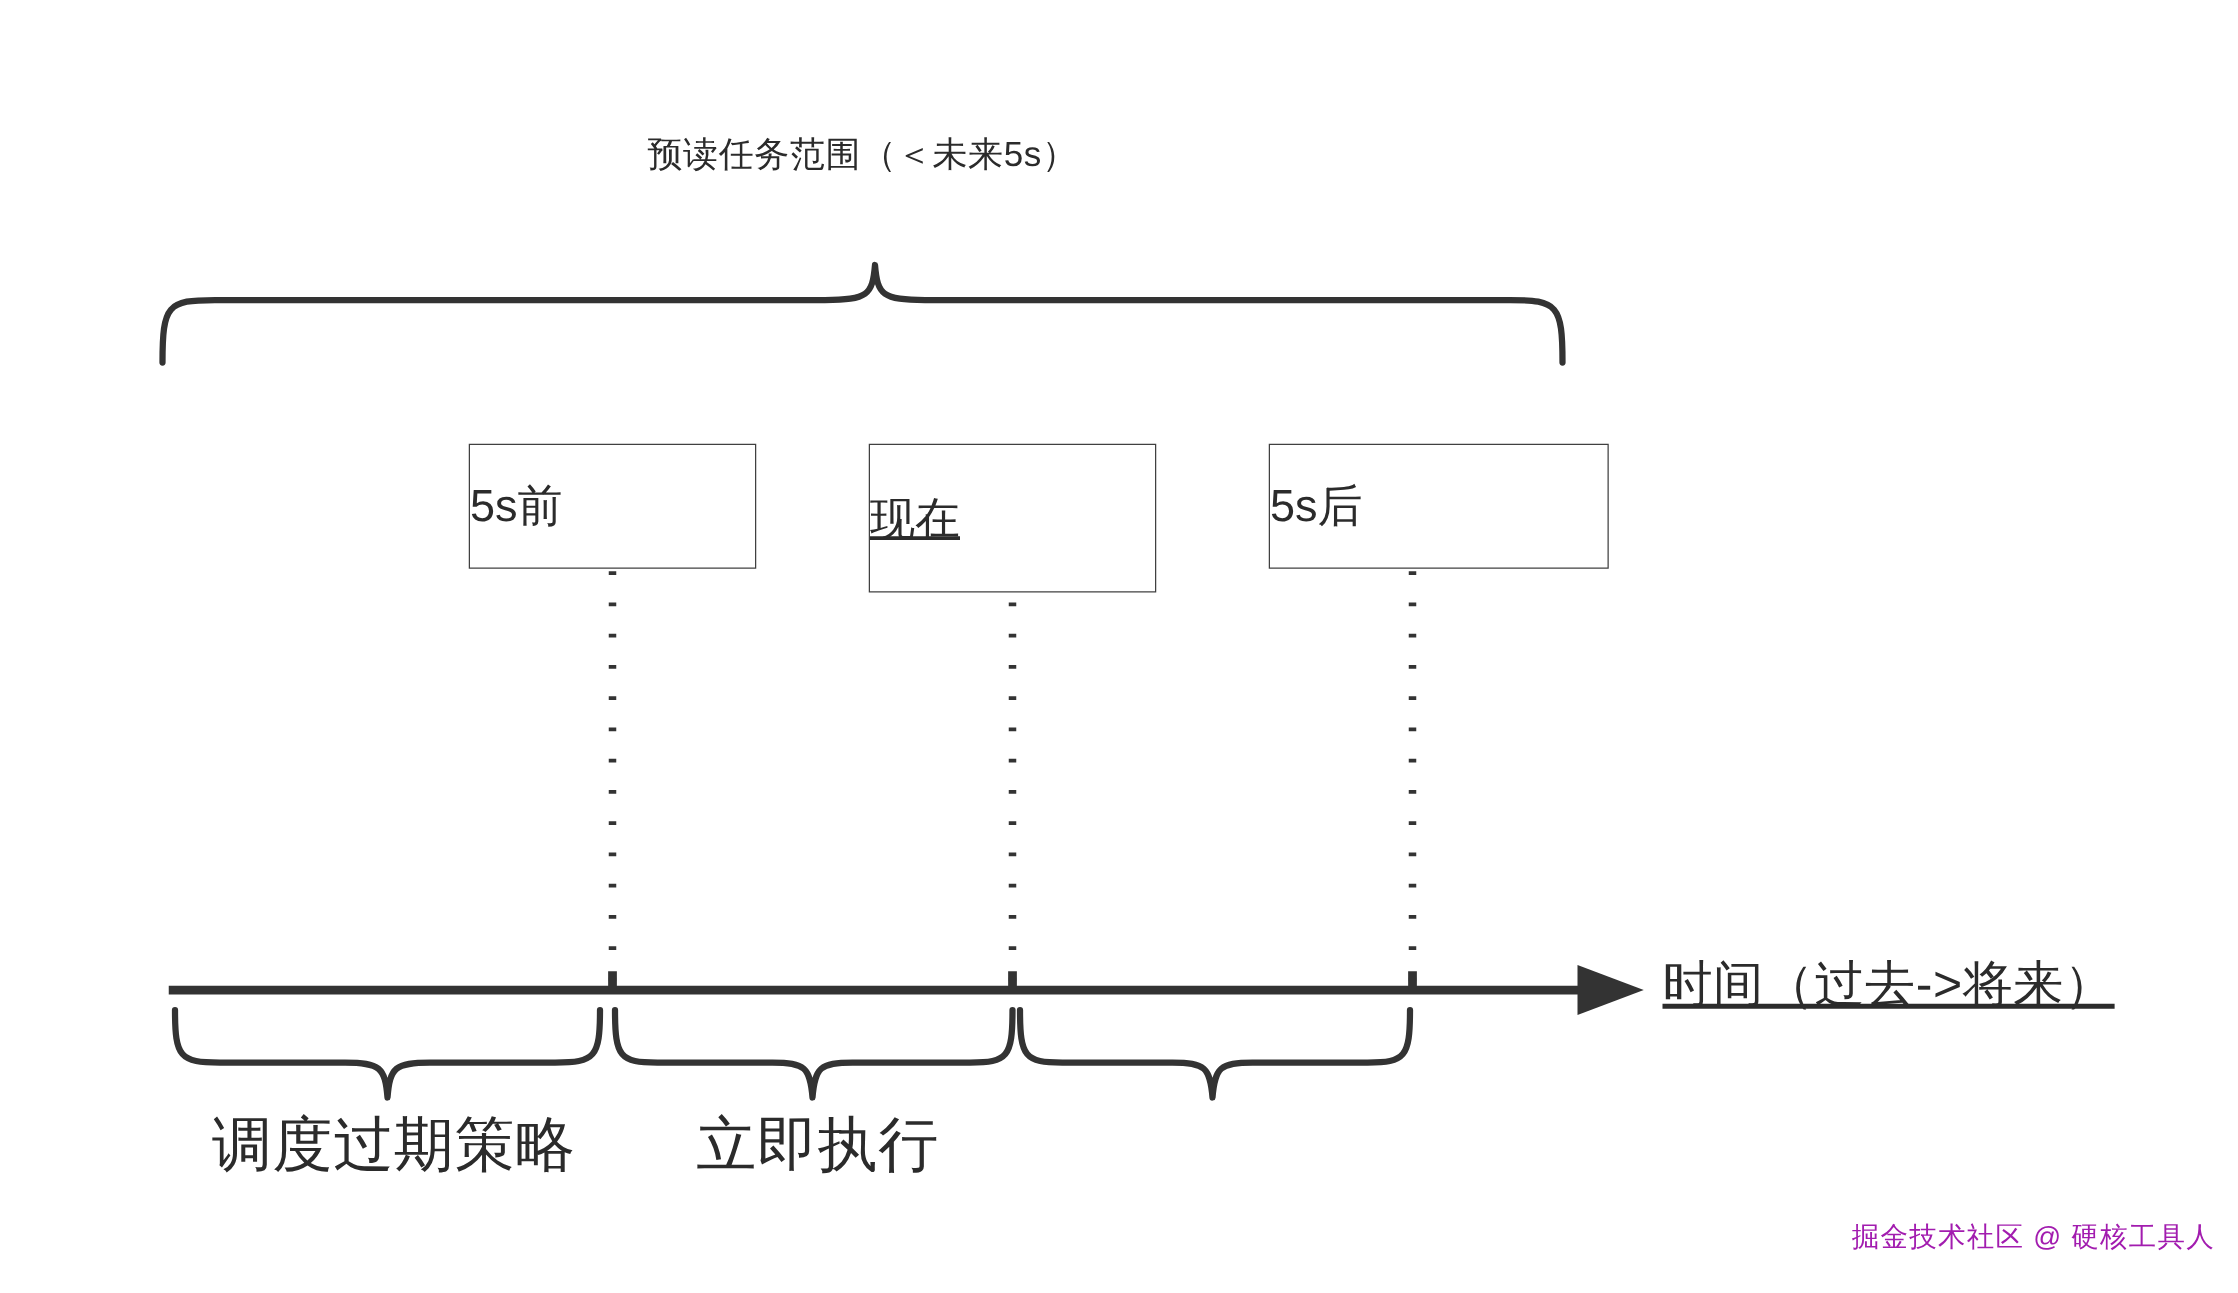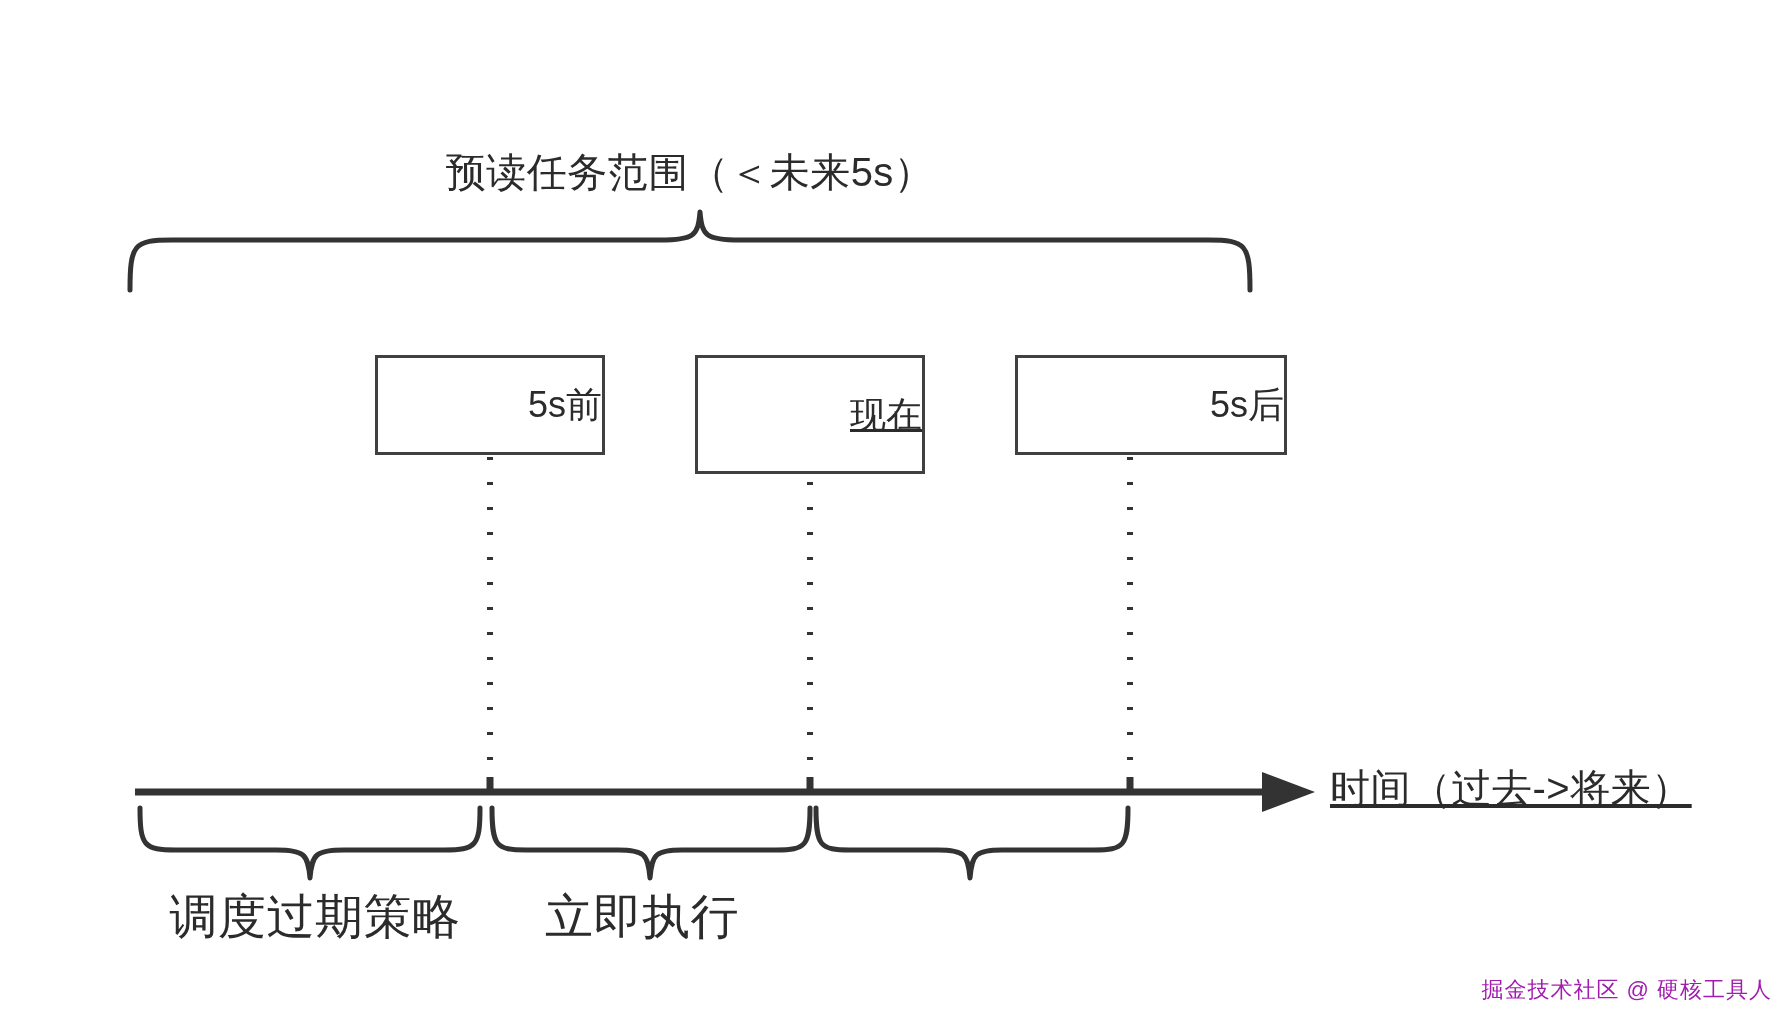--- a/index.html
+++ b/index.html
@@ -32,61 +32,60 @@
     position: absolute;
     white-space: nowrap;
     color: #2b2b2b;
     letter-spacing: 0.5px;
   }
   .title-text {
     left: 0;
     top: 98px;
     width: 1380px;
     text-align: center;
-    font-size: 40px;
+    font-size: 28px;
     line-height: 52px;
-    margin-top: 48px;
   }
   .box-label {
     font-size: 36px;
     line-height: 40px;
     text-align: center;
   }
   .axis-label {
     left: 1330px;
     top: 762px;
     font-size: 40px;
     line-height: 52px;
     text-decoration: underline;
   }
   .bracket-label {
     font-size: 48px;
     line-height: 44px;
     text-align: center;
   }
   #label-expire  { left: 150px; top: 895px; width: 330px; }
-  #label-run-now { left: 482px; top: 895px; width: 320px; }
+  #label-run-now { left: 494px; top: 895px; width: 320px; }
   #label-normal  { left: 810px; top: 895px; width: 320px; }
   .watermark {
     position: absolute;
     right: 18px;
     top: 975px;
     font-size: 22px;
     color: #a21caf;
     letter-spacing: 1px;
     white-space: nowrap;
   }
   .event-box {
     position: absolute;
     box-sizing: border-box;
-    border: 3px solid #404040;
+    border: 1px solid #404040;
     background: #ffffff;
     display: flex;
     align-items: center;
-    justify-content: flex-end;
+    justify-content: flex-start;
   }
   #box-before { left: 375px; top: 355px; width: 230px; height: 100px; }
   #box-now    { left: 695px; top: 355px; width: 230px; height: 119px; text-decoration: underline; }
   #box-after  { left: 1015px; top: 355px; width: 272px; height: 100px; }
 </style>
 </head>
 <body>
 
 <div id="stage">
 

